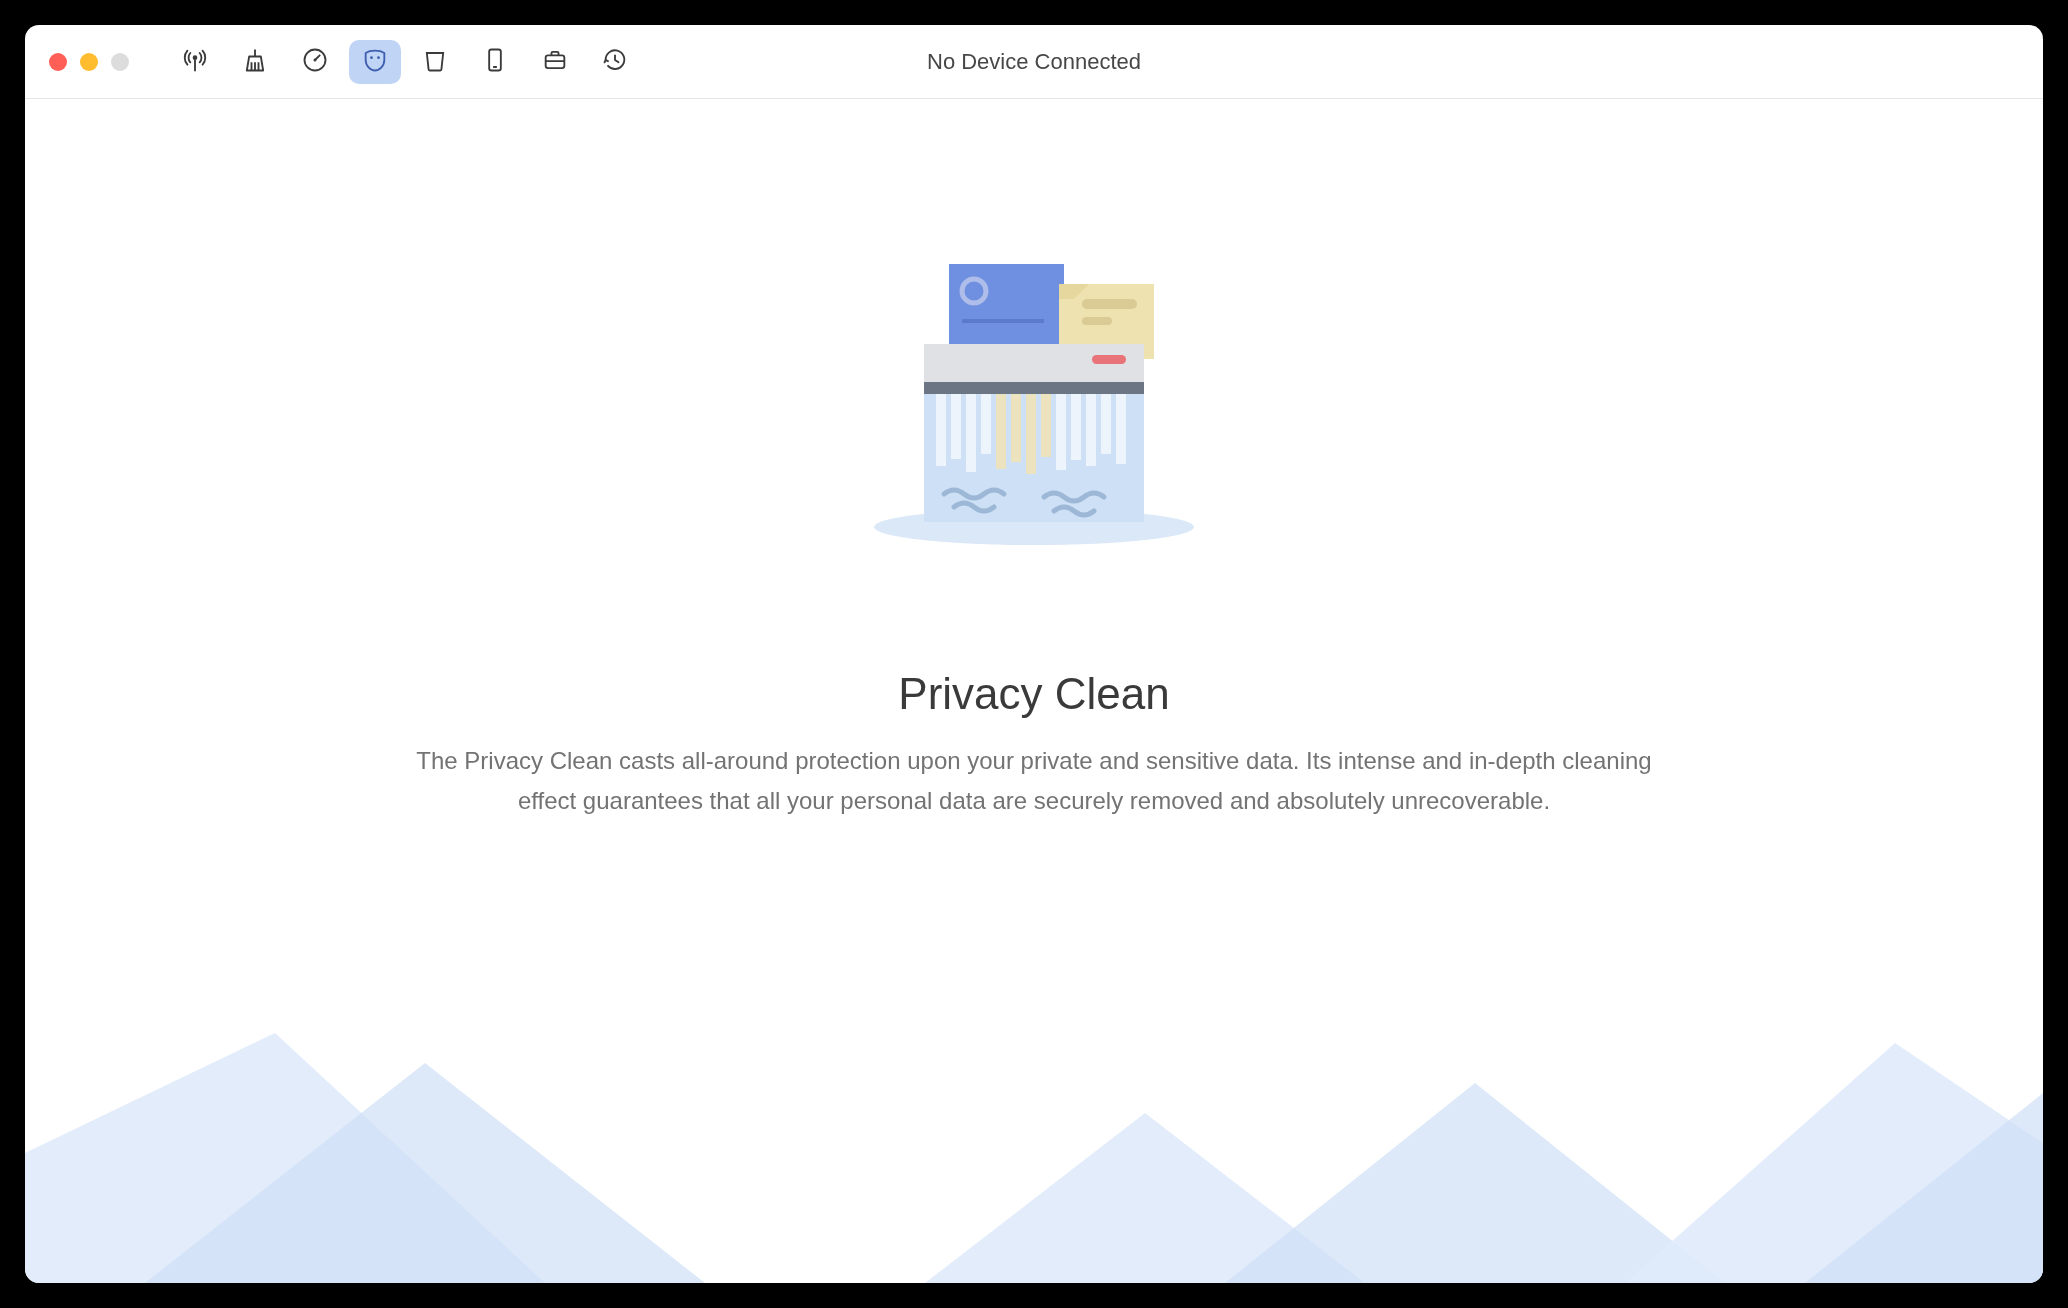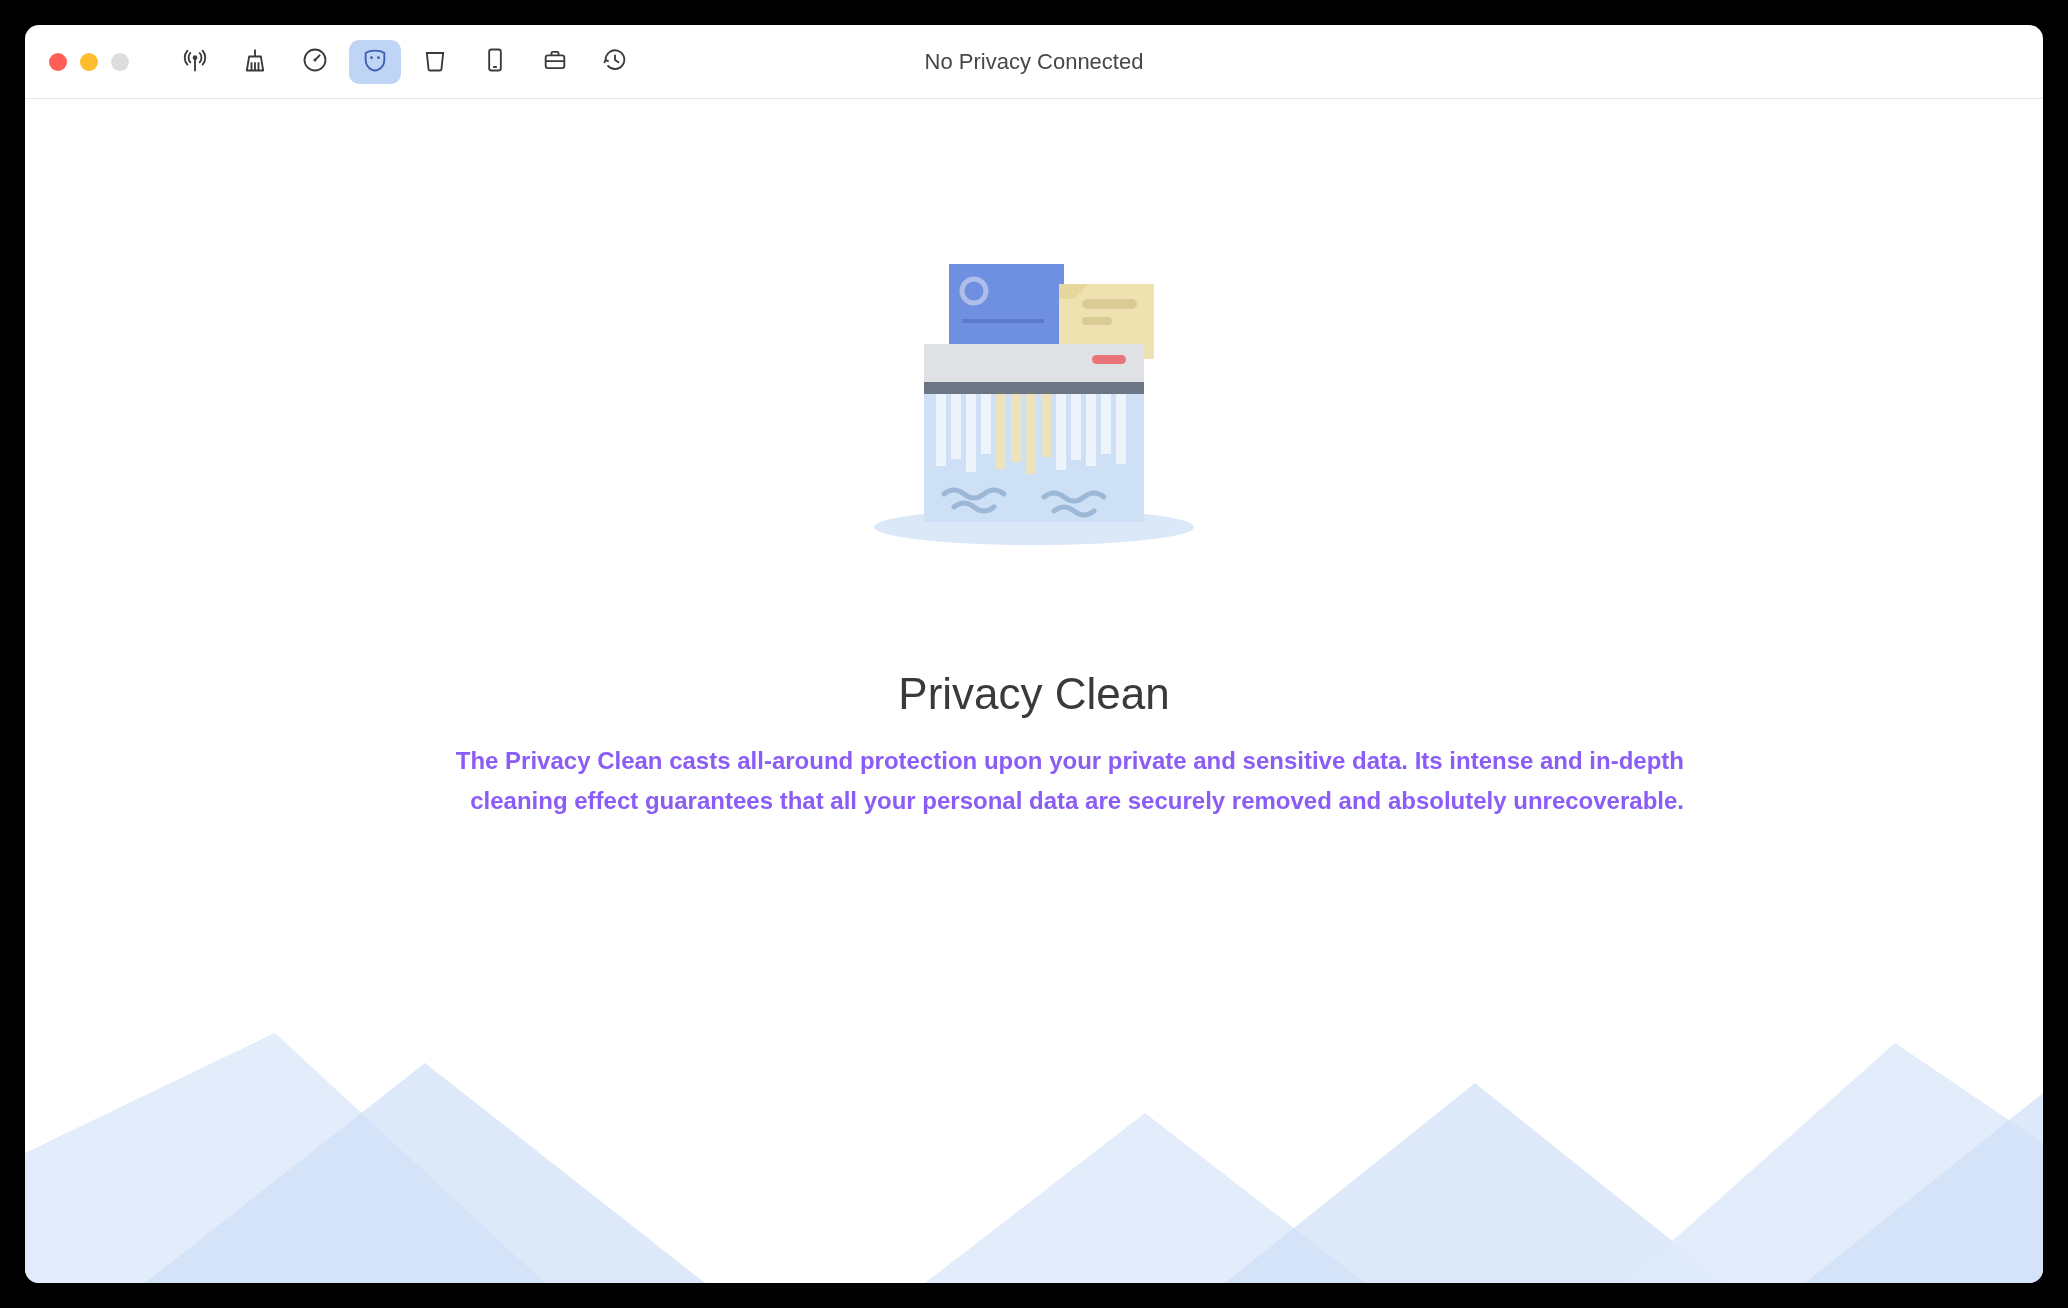--- a/index.html
+++ b/index.html
@@ -86,23 +86,22 @@
     margin-top: 120px;
     font-size: 44px;
     font-weight: 400;
     color: #3a3a3a;
   }
   .page-desc {
     margin-top: 22px;
     max-width: 1300px;
     font-size: 24px;
     line-height: 1.65;
-    color: #8b5cf6;
-    text-align: right;
-    font-weight: bold;
+    color: #737373;
+    text-align: center;
   }
   .prompt-box {
     margin-top: 40px;
     border: 2px dashed #d0d0d0;
     border-radius: 10px;
     padding: 22px 60px;
     font-size: 24px;
     color: #4f8af5;
   }
   .mountains {
@@ -191,21 +190,21 @@
         <span>
           <svg viewBox="0 0 24 24">
               <path d="M4 12 A8 8 0 1 1 6 17" stroke-linecap="round"></path>
               <polyline points="3,14 4,12 6,13" fill="none" stroke-linecap="round" stroke-linejoin="round"></polyline>
               <polyline points="12,8 12,12 15,14" fill="none" stroke-linecap="round" stroke-linejoin="round"></polyline>
             </svg>
         </span>
       </div>
     </div>
 
-    <div class="titlebar-title">No Privacy Connected</div>
+    <div class="titlebar-title">No Device Connected</div>
   </div>
 
   <div class="content">
 
     <div class="illustration">
       <svg viewBox="0 0 400 300" width="400" height="300">
 
         <ellipse cx="200" cy="278" rx="160" ry="18" fill="#dbe8f7"></ellipse>
 
         <rect x="115" y="15" width="115" height="85" fill="#6f8fe0"></rect>

